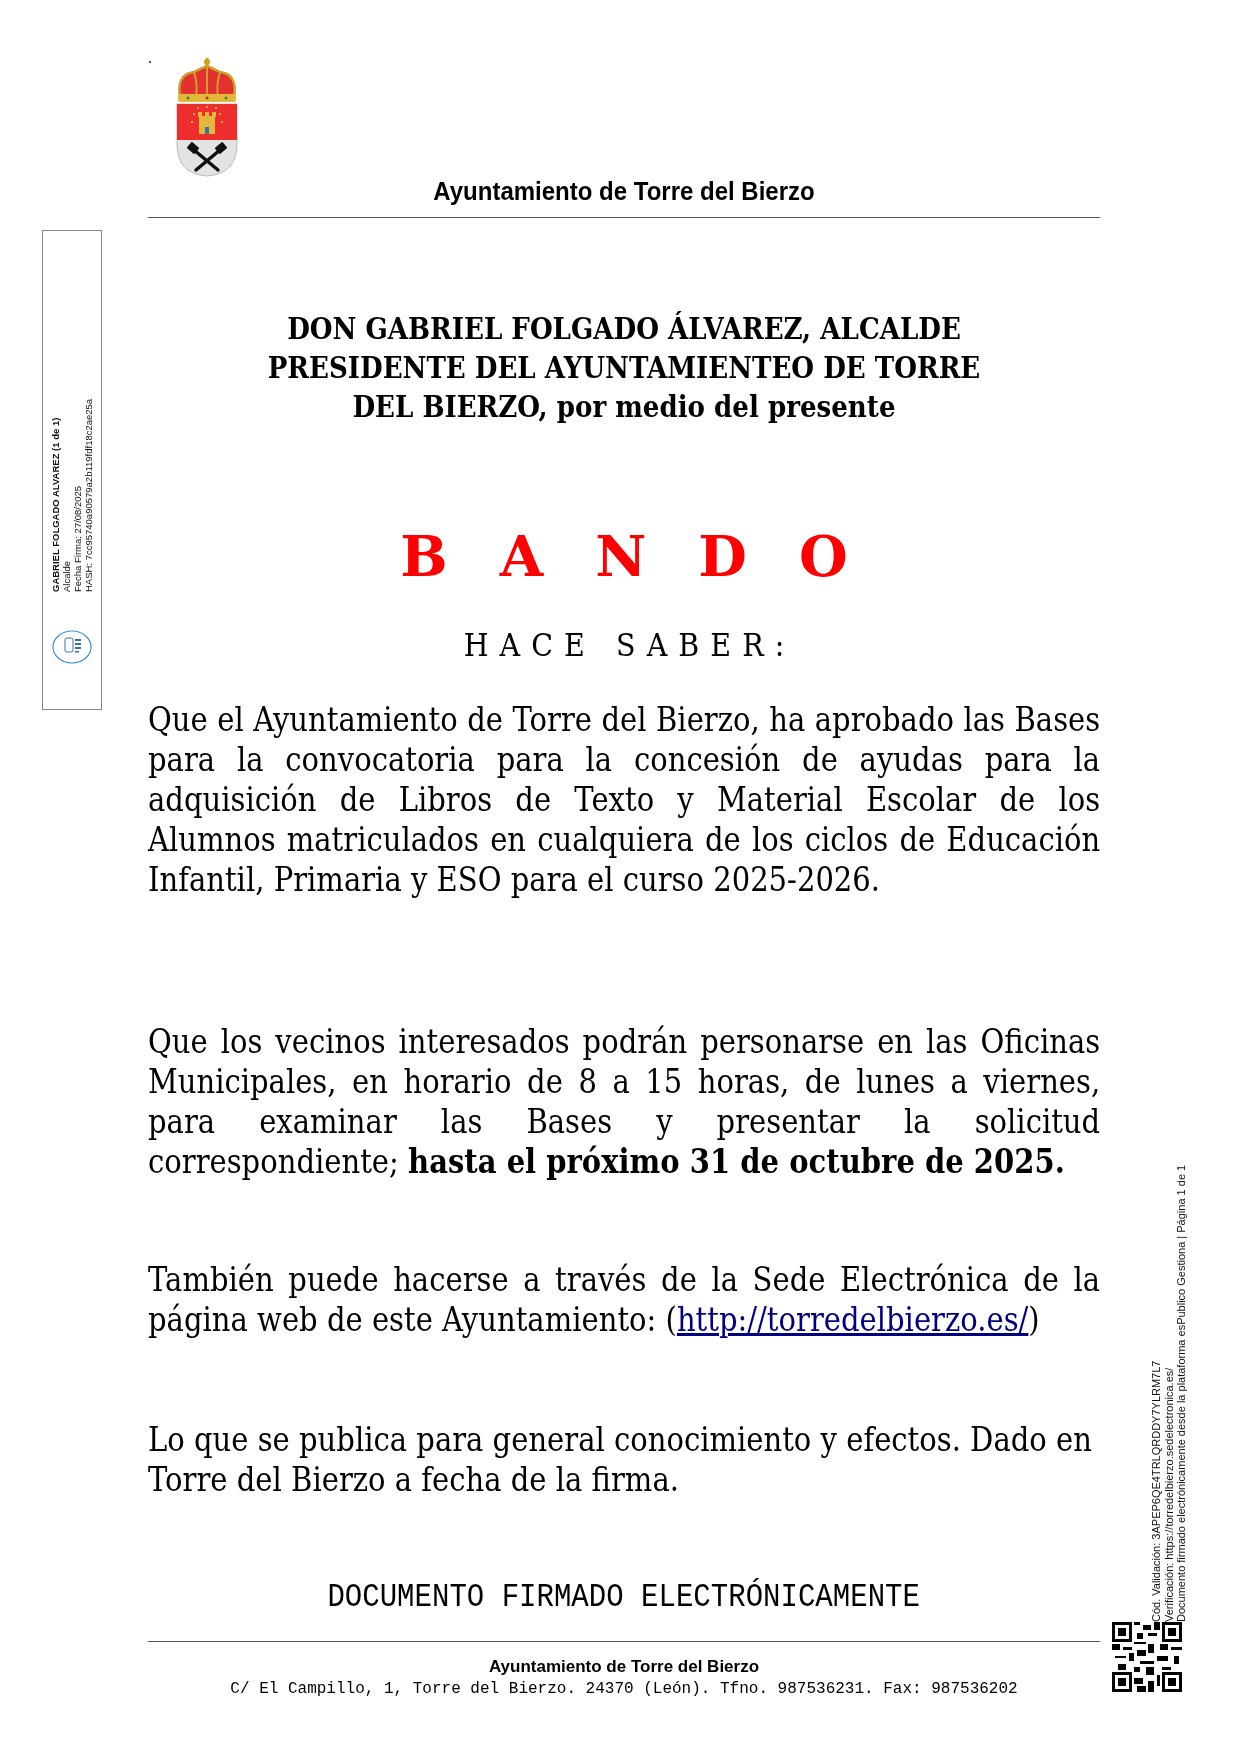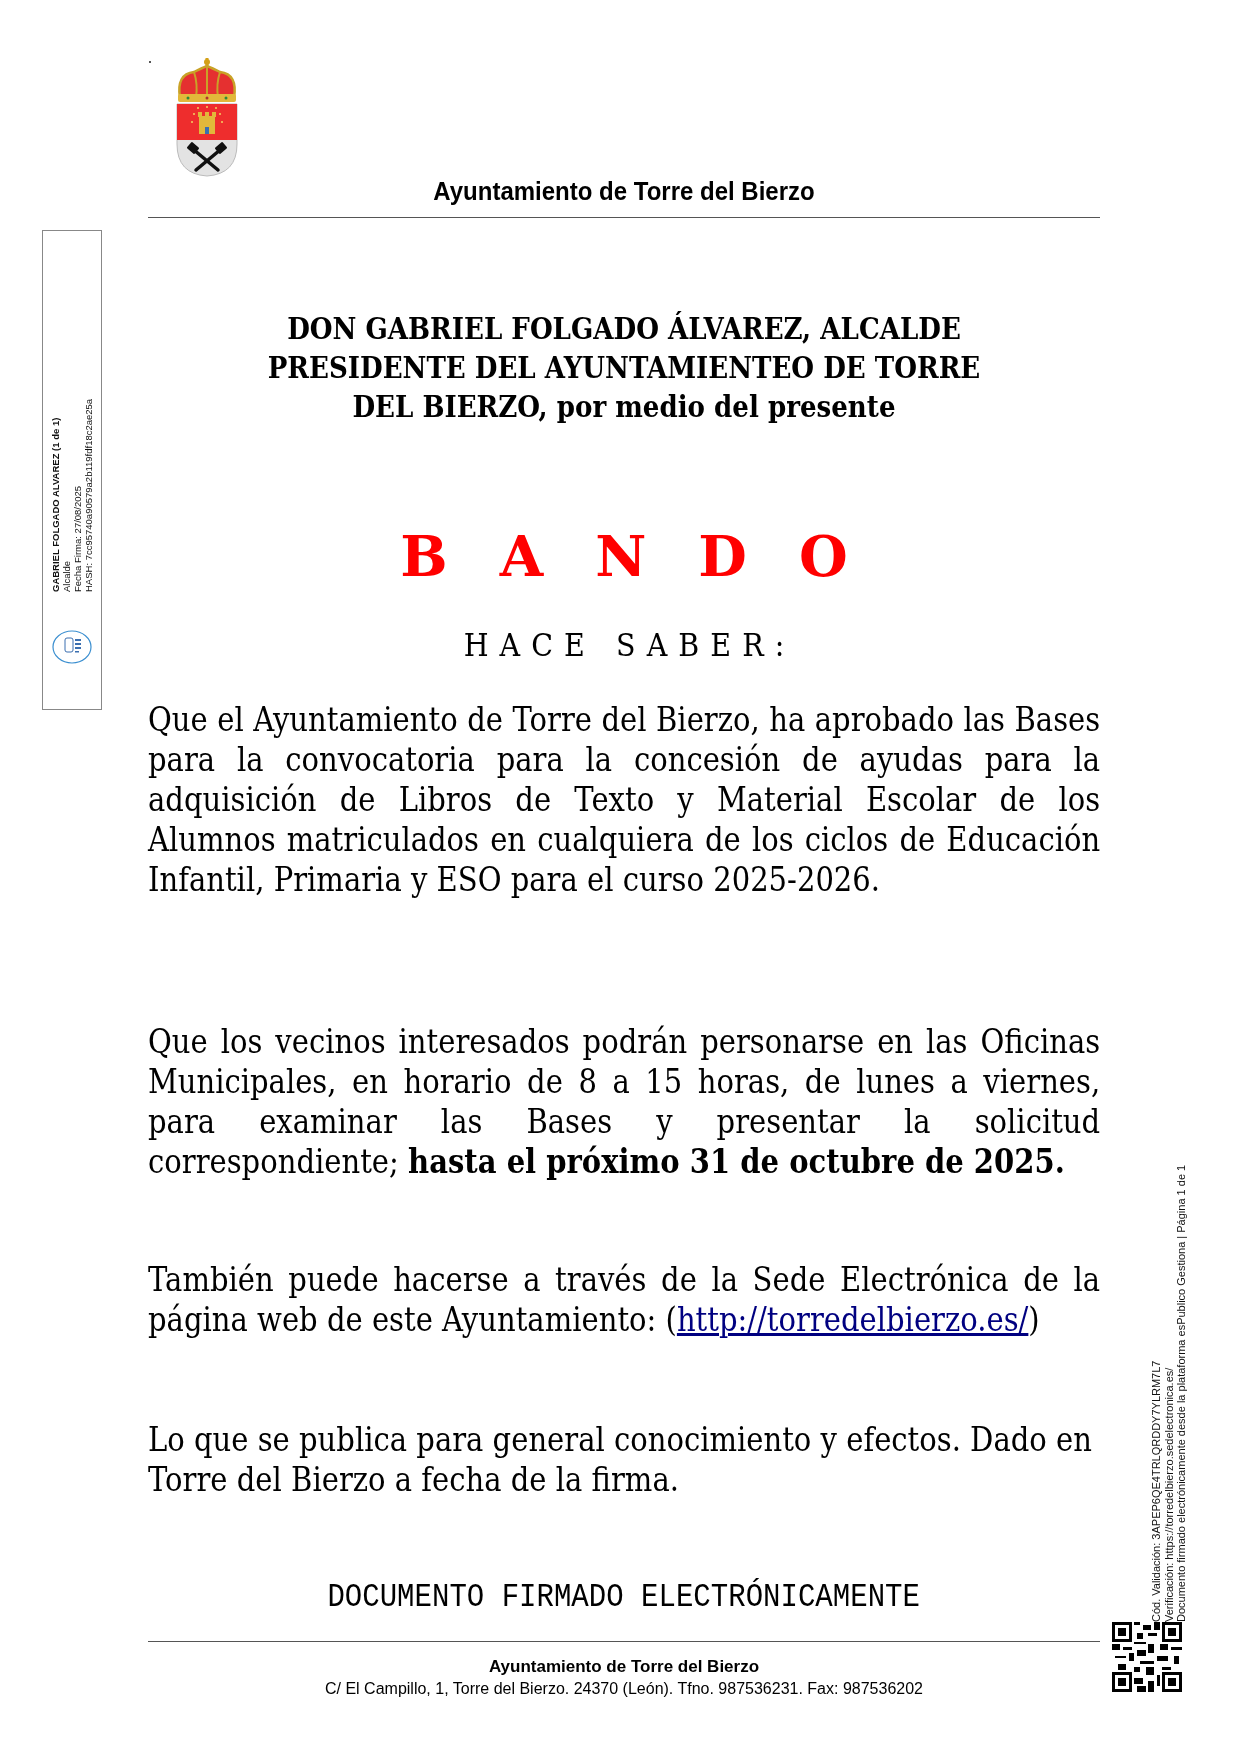--- a/index.html
+++ b/index.html
@@ -33,21 +33,21 @@
   .para.p3 { top: 1260px; }
   .para.p4 { top: 1420px; text-align: left; }
   .para .bold { font-weight: bold; }
   .link { color: #000080; text-decoration: underline; }
 
   .signed { left: 148px; width: 952px; top: 1578px; text-align: center; font-family: Liberation Mono, monospace; font-size: 33px; line-height: 40px; }
   .signed span { display: inline-block; transform: scaleX(0.88); }
 
   
   .footer-name { left: 148px; width: 952px; top: 1656px; text-align: center; font-family: "Liberation Sans", sans-serif; font-weight: bold; font-size: 17px; line-height: 22px; }
-  .footer-addr { left: 148px; width: 952px; top: 1678px; text-align: center; font-family: Liberation Sans, sans-serif; font-size: 16px; line-height: 22px; }
+  .footer-addr { left: 148px; width: 952px; top: 1678px; text-align: center; font-family: Liberation Mono, monospace; font-size: 16px; line-height: 22px; }
 
   
   .sig-box { left: 42px; top: 230px; width: 60px; height: 480px; border: 1px solid #888; box-sizing: border-box; }
   .sig-text { left: 50px; top: 592px; width: 230px; transform: rotate(-90deg); transform-origin: left top;
     font-family: "Liberation Sans", sans-serif; font-size: 9.5px; line-height: 11px; color: #111; }
   .sig-text .name { font-weight: bold; }
   .seal { left: 51px; top: 626px; width: 42px; height: 42px; }
 
   
   .verif-text { left: 1150px; top: 1622px; width: 540px; transform: rotate(-90deg); transform-origin: left top;

